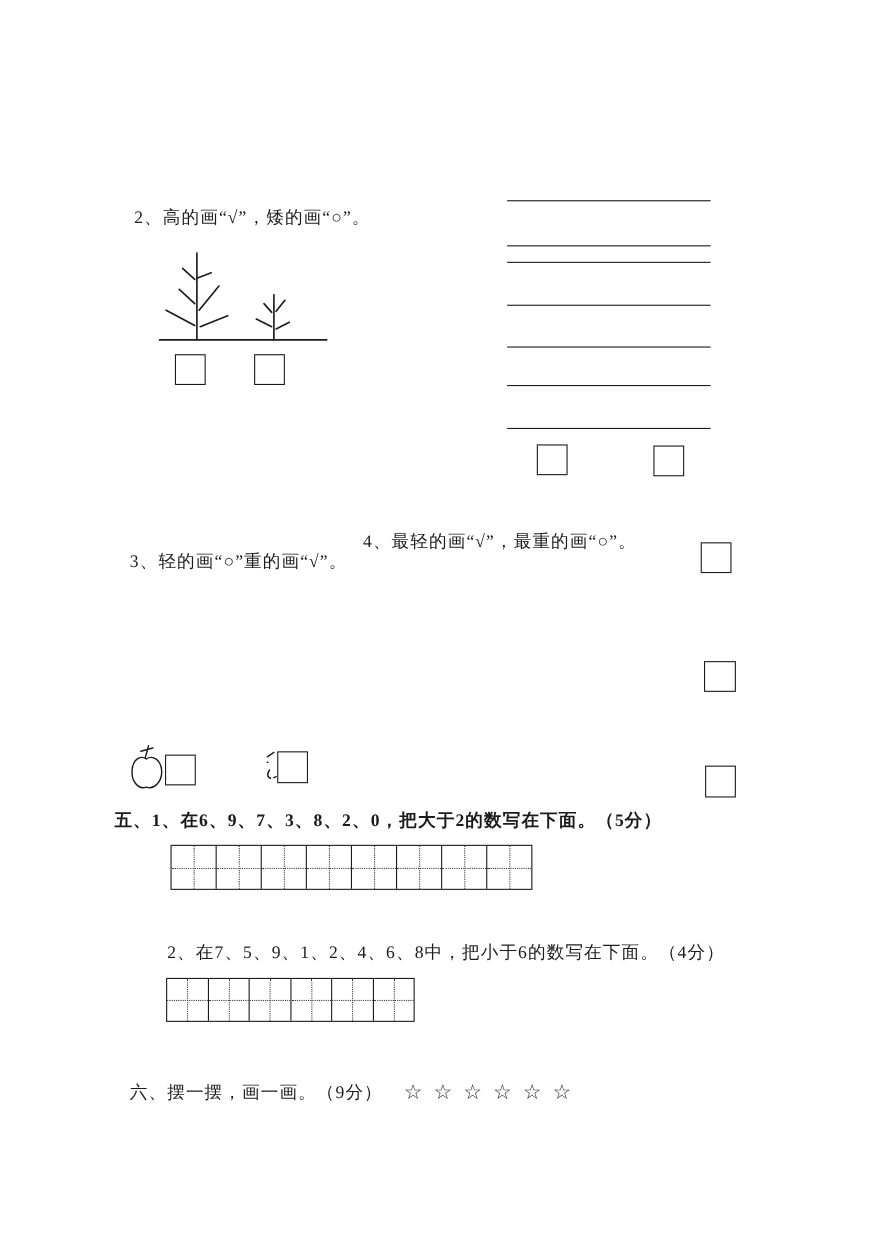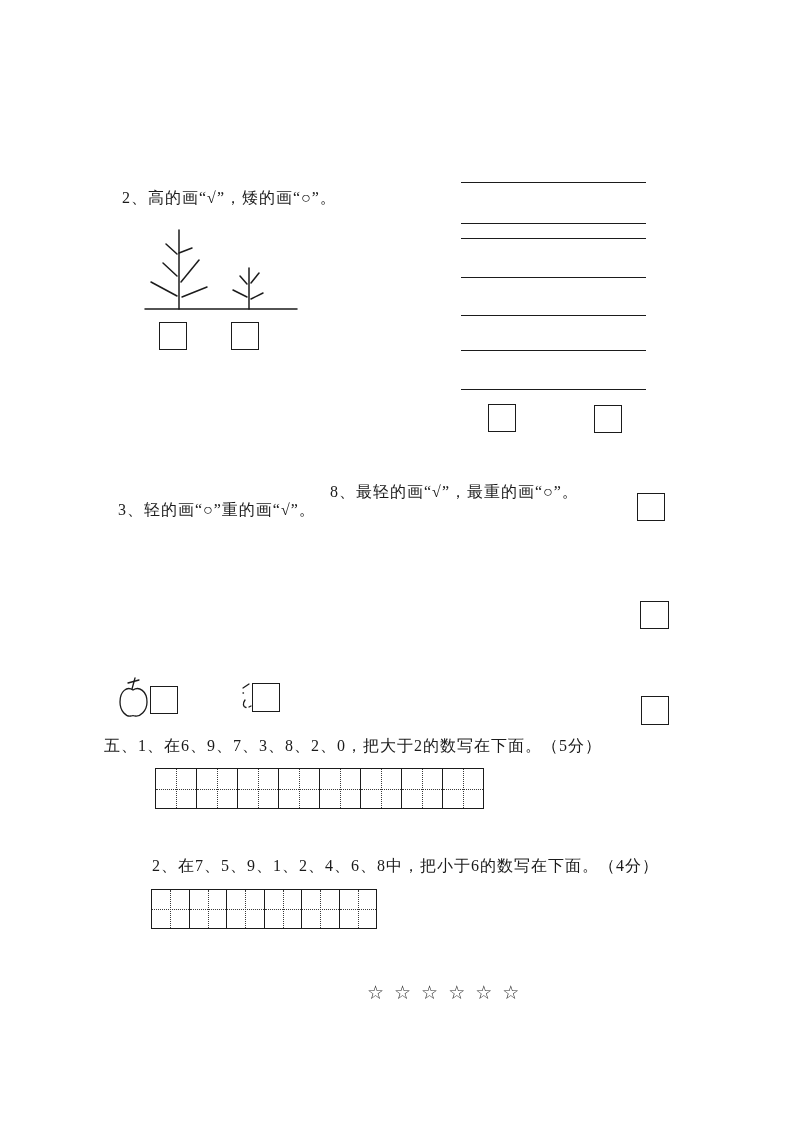--- a/index.html
+++ b/index.html
@@ -14,21 +14,21 @@
   .txt{
     position:absolute;
     font-size:16px;
     letter-spacing:1px;
     white-space:nowrap;
     color:#1b1b1b;
   }
   .q2-label{left:122px;top:188px;}
   .q3-label{left:118px;top:500px;}
   .q4-label{left:330px;top:482px;}
-  .s5-heading{left:104px;top:736px;}
+  .s5-heading{left:104px;top:736px;font-weight:bold;}
   .s5-item2{left:152px;top:856px;text-align:center;}
   .s6-heading{left:118px;top:983px;}
 
   
   .cline{position:absolute;left:461px;width:185px;height:0;border-top:1.5px solid #1b1b1b;}
   .cl1{top:182px}.cl2{top:223px}.cl3{top:238px}.cl4{top:277px}
   .cl5{top:315px}.cl6{top:350px}.cl7{top:389px}
 
   
   .abox{position:absolute;width:28px;height:28px;border:1.5px solid #1b1b1b;background:#fff;box-sizing:border-box;}
@@ -93,21 +93,21 @@
   <div class="cline cl2"></div>
   <div class="cline cl3"></div>
   <div class="cline cl4"></div>
   <div class="cline cl5"></div>
   <div class="cline cl6"></div>
   <div class="cline cl7"></div>
   <div class="abox b-lines1"></div>
   <div class="abox b-lines2"></div>
 
   <div class="txt q3-label">3、轻的画“○”重的画“√”。</div>
-  <div class="txt q4-label">8、最轻的画“√”，最重的画“○”。</div>
+  <div class="txt q4-label">4、最轻的画“√”，最重的画“○”。</div>
   <div class="abox b-side1"></div>
   <div class="abox b-side2"></div>
   <div class="abox b-side3"></div>
 
   <svg class="apple-svg" width="34" height="44" viewBox="0 0 34 44" fill="none" stroke="#1b1b1b" stroke-width="1.3" stroke-linecap="round">
     <line x1="18" y1="4" x2="15" y2="15"></line>
     <line x1="11" y1="9" x2="22" y2="6"></line>
     <path d="M 16 16 C 10 12, 3 17, 3 28 C 3 37, 9 43, 14 42 C 15.5 41.5, 16.5 41.5, 18 42 C 23 43, 30 37, 30 28 C 30 17, 22 12, 16 16 Z"></path>
   </svg>
   <div class="abox b-apple"></div>
@@ -135,20 +135,21 @@
   <div class="txt s5-item2">2、在7、5、9、1、2、4、6、8中，把小于6的数写在下面。（4分）</div>
   <div class="tian-grid grid2">
       <div class="tian-cell"></div>
       <div class="tian-cell"></div>
       <div class="tian-cell"></div>
       <div class="tian-cell"></div>
       <div class="tian-cell"></div>
       <div class="tian-cell"></div>
     </div>
 
+  <div class="txt s6-heading">六、摆一摆，画一画。（9分）</div>
   <div class="stars">
       <span>☆</span>
       <span>☆</span>
       <span>☆</span>
       <span>☆</span>
       <span>☆</span>
       <span>☆</span>
     </div>
 
 </div>

